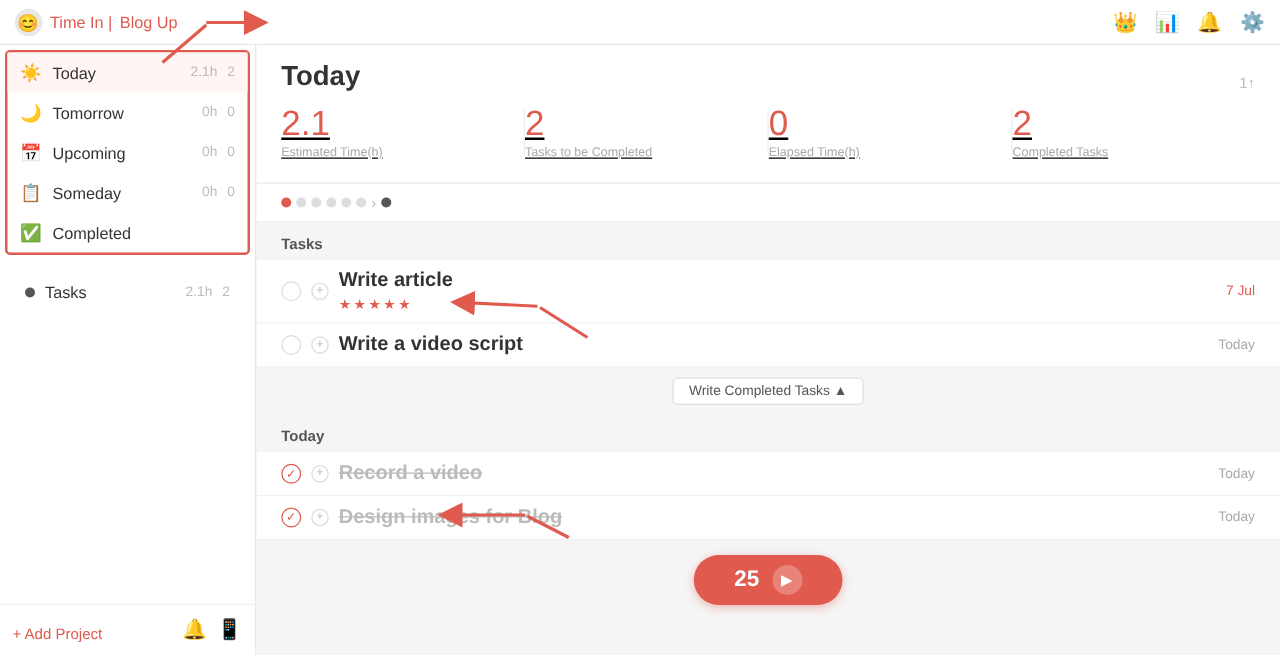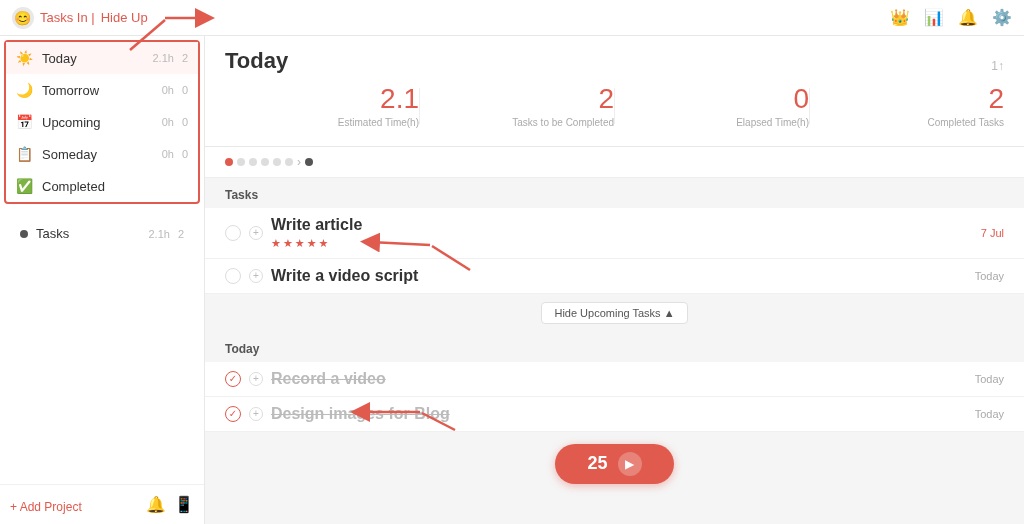--- a/index.html
+++ b/index.html
@@ -30,21 +30,21 @@
     .project-label { flex: 1; font-size: 13px; color: #333; }
     .project-meta { display: flex; gap: 8px; font-size: 11px; color: #bbb; }
     .sidebar-footer { margin-top: auto; padding: 10px; display: flex; align-items: flex-end; gap: 10px; color: #e05a4e; font-size: 12px; cursor: pointer; border-top: 1px solid #f0f0f0; }
     .sidebar-footer-icons { display: flex; gap: 8px; margin-left: auto; color: #bbb; }
 
     
     .content { flex: 1; display: flex; flex-direction: column; overflow: hidden; background: #f5f5f5; }
     .content-header { background: #fff; padding: 12px 20px 8px; border-bottom: 1px solid #e8e8e8; }
     .content-title { font-size: 22px; font-weight: 600; color: #333; margin-bottom: 10px; }
     .stats-row { display: flex; gap: 0; padding-bottom: 10px; }
-    .stat-item { flex: 1; text-align: right; }
+    .stat-item { flex: 1; text-align: left; text-decoration: underline; }
     .stat-value { font-size: 28px; font-weight: 300; color: #e05a4e; line-height: 1.1; }
     .stat-label { font-size: 10px; color: #aaa; margin-top: 2px; }
     .stat-divider { width: 1px; background: #eee; margin: 4px 0; }
 
     
     .add-task-bar { background: #fff; padding: 8px 20px; display: flex; align-items: center; justify-content: space-between; border-bottom: 1px solid #eee; }
     .add-task-text { color: #bbb; font-size: 12px; }
     .add-task-dots { display: flex; gap: 4px; align-items: center; }
     .dot { width: 8px; height: 8px; border-radius: 50%; background: #ddd; }
     .dot.active { background: #e05a4e; }
@@ -96,22 +96,22 @@
 
   <line x1="420" y1="412" x2="360" y2="412" stroke="#e05a4e" stroke-width="2.5" marker-end="url(#arrowhead)"></line>
   <line x1="455" y1="430" x2="422" y2="413" stroke="#e05a4e" stroke-width="2.5"></line>
 </svg>
 
 <div class="topbar">
   <div class="topbar-left">
     <div class="topbar-avatar">
       <span style="font-size:14px;">😊</span>
     </div>
-    <span>Tasks In |</span>
-    <span style="color:#e05a4e;">Hide Up</span>
+    <span>Time In |</span>
+    <span style="color:#e05a4e;">Blog Up</span>
   </div>
   <div class="topbar-right">
     <span class="crown-icon" style="color:#f5a623;font-size:16px;">👑</span>
     <span style="font-size:16px;">📊</span>
     <span style="font-size:16px;">🔔</span>
     <span style="font-size:16px;">⚙️</span>
   </div>
 </div>
 
 <div class="main-layout">
@@ -249,21 +249,21 @@
       <div class="task-item">
         <div class="task-check"></div>
         <div class="task-plus">+</div>
         <div class="task-content">
           <div class="task-name">Write a video script</div>
         </div>
         <div class="task-date gray">Today</div>
       </div>
 
       <div class="hide-completed-bar">
-        <button class="hide-completed-btn">Hide Upcoming Tasks ▲</button>
+        <button class="hide-completed-btn">Write Completed Tasks ▲</button>
       </div>
 
       <div class="section-header">Today</div>
 
       <div class="task-item">
         <div class="task-check completed">✓</div>
         <div class="task-plus">+</div>
         <div class="task-content">
           <div class="task-name completed">Record a video</div>
         </div>

